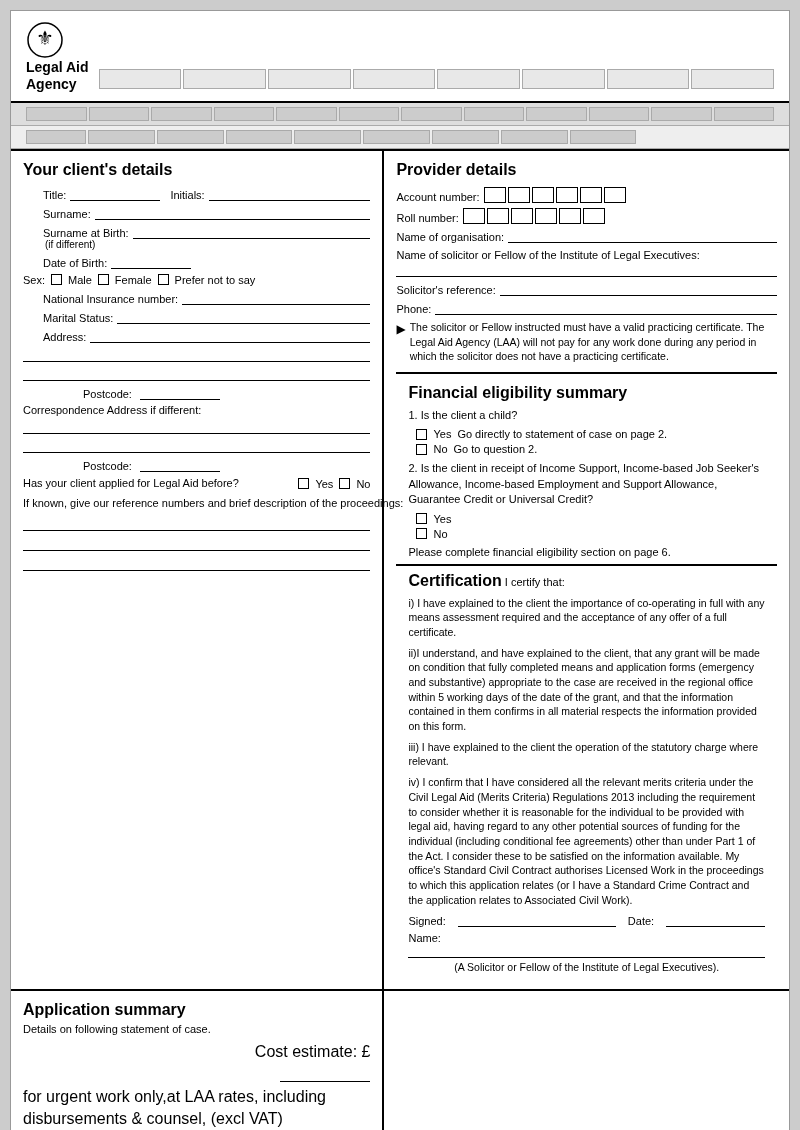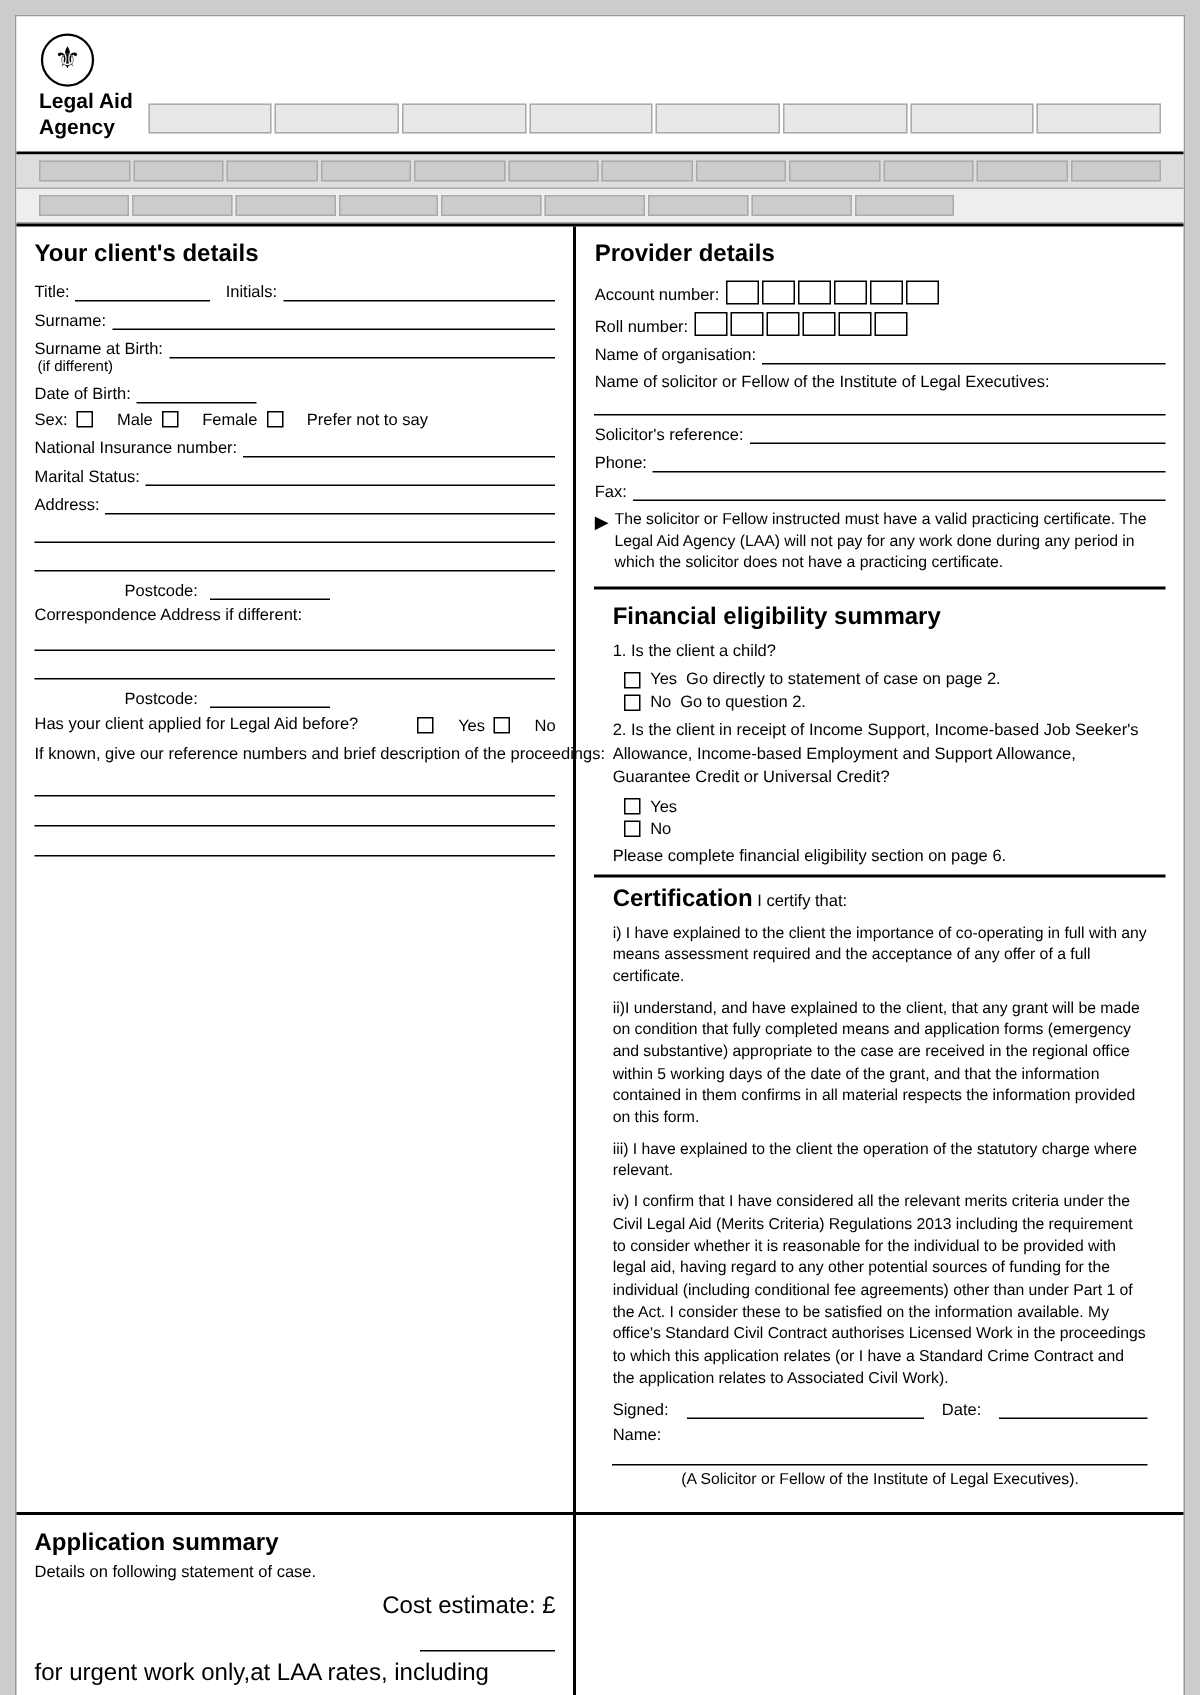--- a/index.html
+++ b/index.html
@@ -62,20 +62,21 @@
     .section-title {
       font-size: 16px;
       font-weight: bold;
       margin-bottom: 8px;
     }
     .field-row {
       display: flex;
       align-items: flex-end;
       margin-bottom: 5px;
       gap: 4px;
+      margin-left: 20px;
     }
     .field-label {
       font-size: 11px;
       white-space: nowrap;
       flex-shrink: 0;
     }
     .field-line {
       border-bottom: 1px solid #000;
       flex: 1;
       min-width: 20px;
@@ -96,21 +97,21 @@
     .checkbox-row {
       display: flex;
       align-items: flex-start;
       gap: 6px;
       margin-bottom: 5px;
       font-size: 11px;
     }
     .checkbox-item {
       display: flex;
       align-items: center;
-      gap: 16px;
+      gap: 6px;
     }
     .chk {
       width: 11px;
       height: 11px;
       border: 1px solid #000;
       display: inline-block;
       flex-shrink: 0;
     }
     .address-block {
       margin-bottom: 5px;
@@ -508,24 +509,20 @@
       <div class="provider-field-row">
         <span>Solicitor's reference:</span>
         <span class="provider-line"></span>
       </div>
 
       <div class="provider-field-row">
         <span>Phone:</span>
         <span class="provider-line"></span>
       </div>
 
-      <div class="provider-field-row">
-        <span>Fax:</span>
-        <span class="provider-line"></span>
-      </div>
 
       <div class="notice-box">
         <span class="notice-arrow">▶</span>
         <span>The solicitor or Fellow instructed must have a valid practicing certificate. The Legal Aid Agency (LAA) will not pay for any work done during any period in which the solicitor does not have a practicing certificate.</span>
       </div>
 
       <div class="fin-section">
         <div class="fin-title">Financial eligibility summary</div>
 
         <div class="fin-q">1. Is the client a child?</div>

